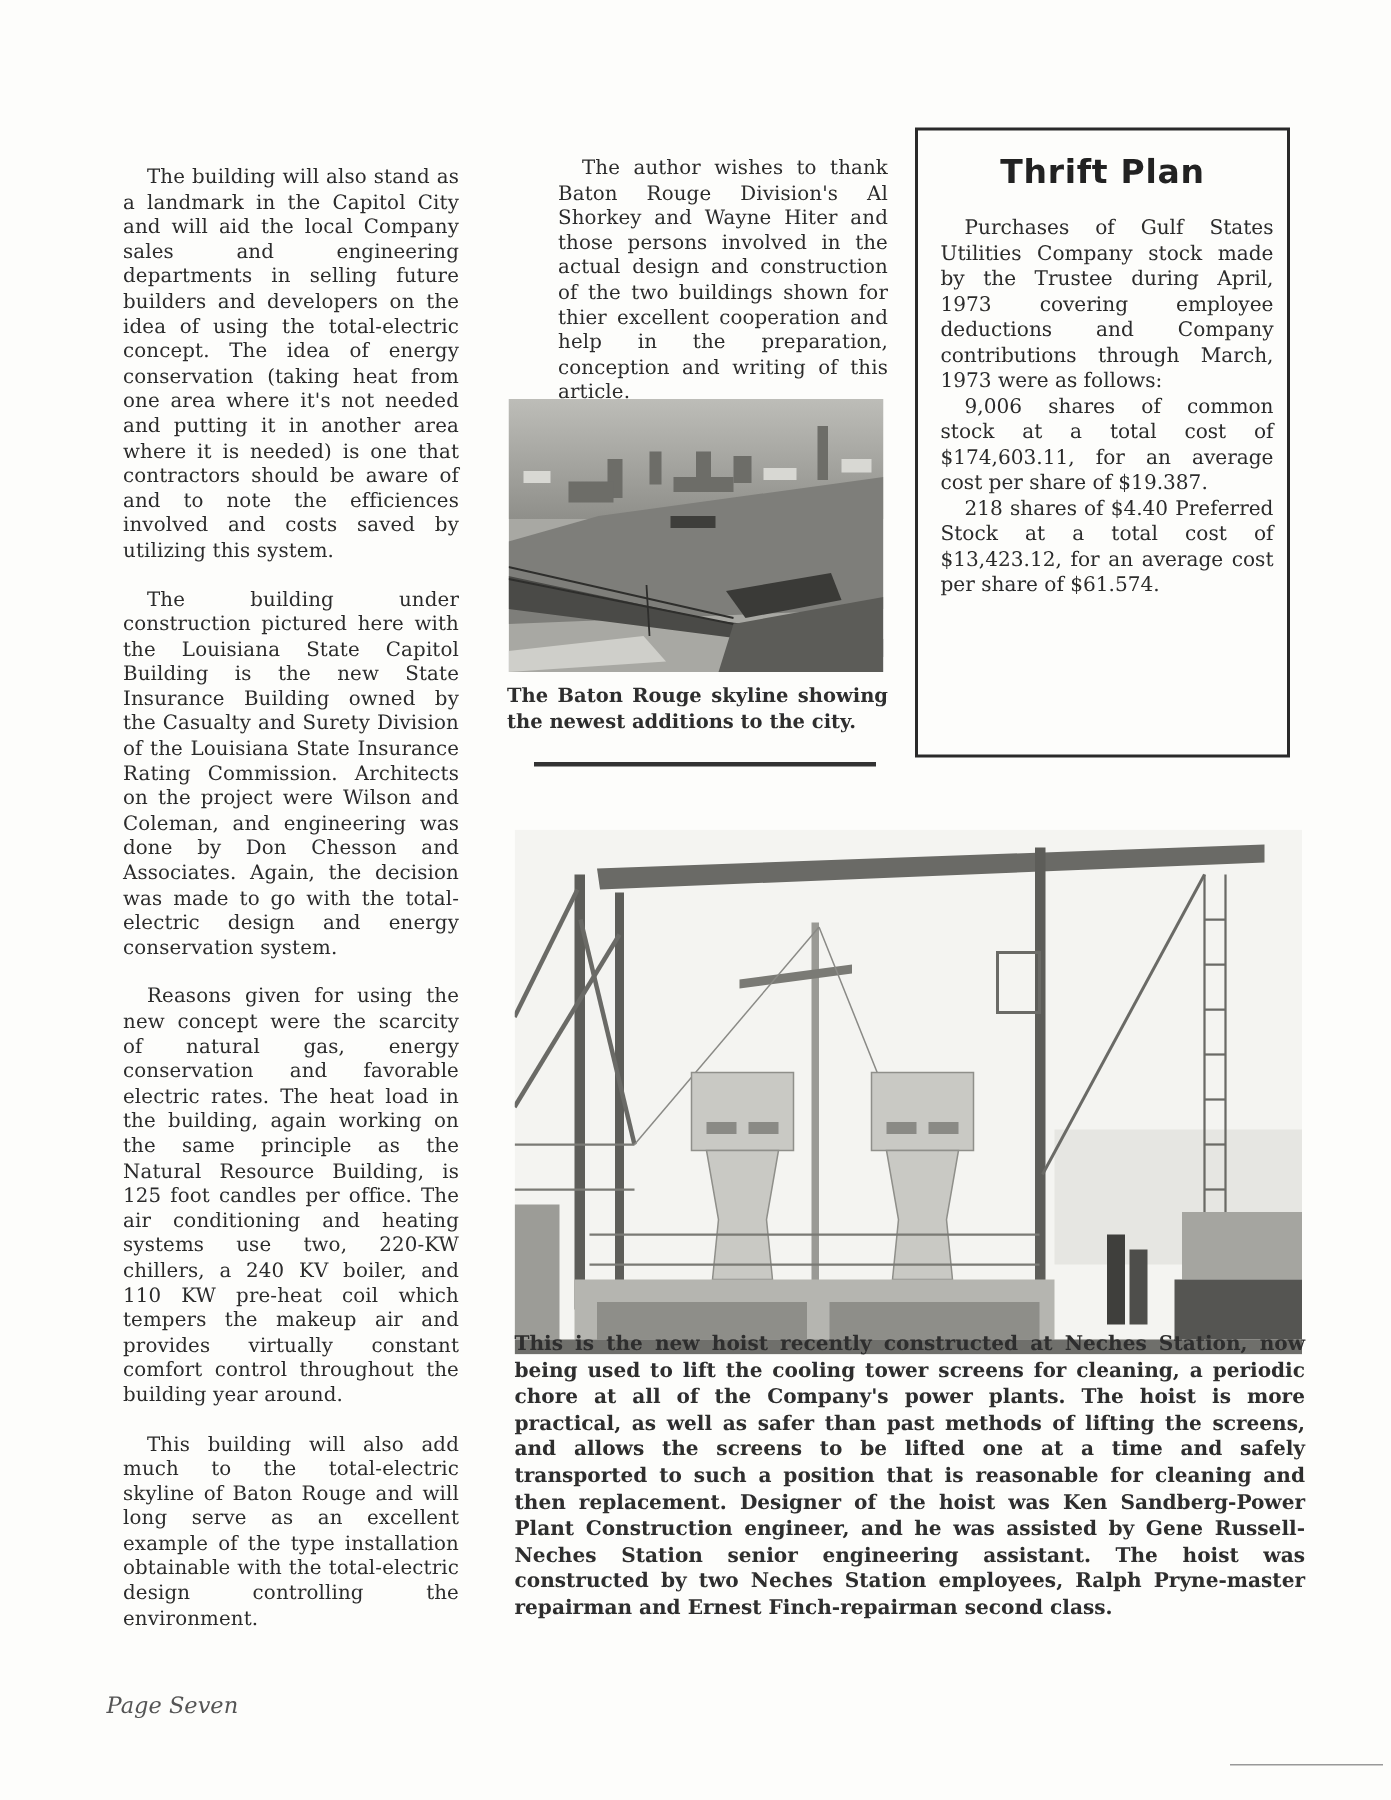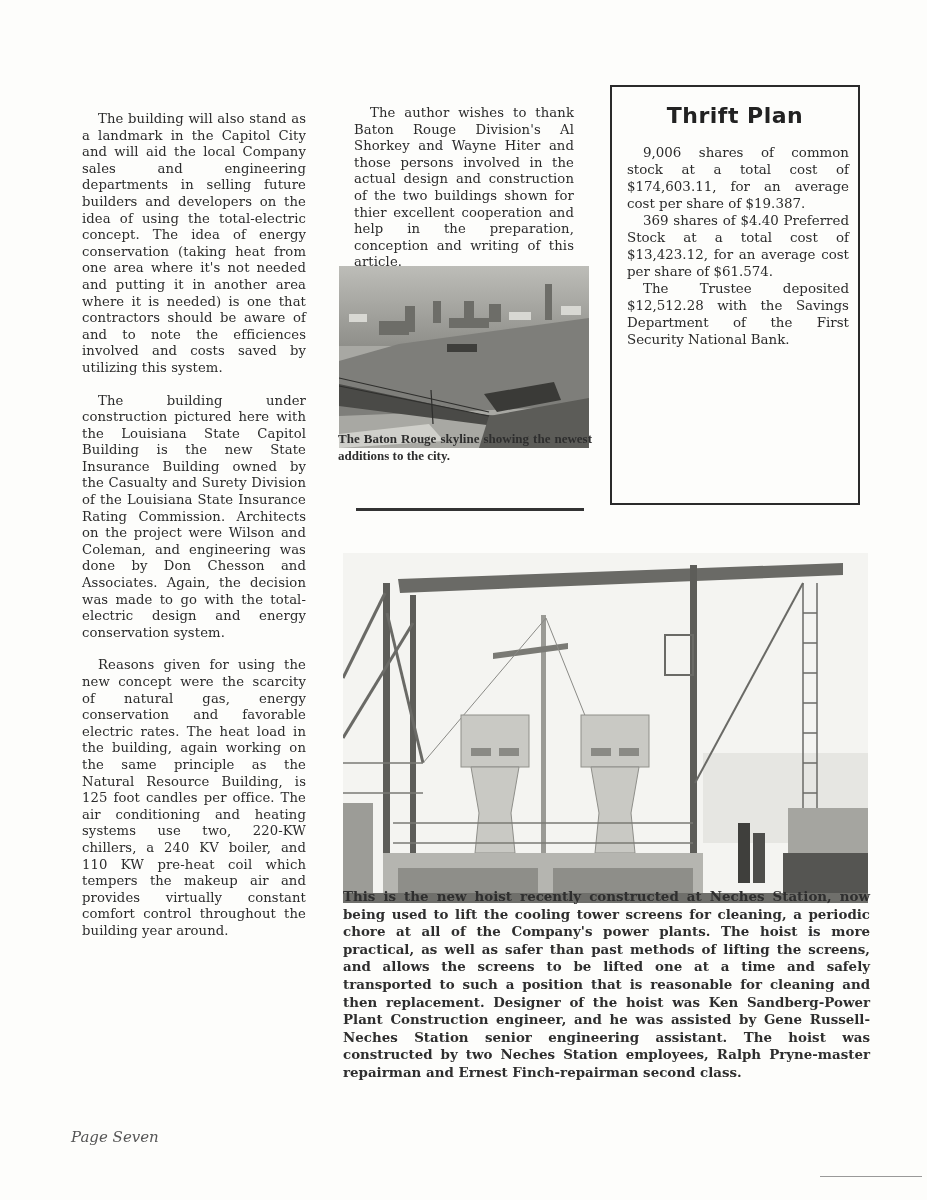--- a/index.html
+++ b/index.html
@@ -11,30 +11,30 @@
   }
   .col-text {
     position: absolute;
     font-size: 13.2px;
     line-height: 16.6px;
     text-align: justify;
     letter-spacing: 0.1px;
   }
   .col-text p { margin: 16px; text-indent: 16px; }
   #col1 { left: 66px; top: 95px; width: 256px; }
-  #col2-text { left: 338px; top: 89px; width: 252px; }
+  #col2-text { left: 356px; top: 89px; width: 252px; }
   .photo {
     position: absolute; overflow: hidden;
   }
   #skyline-photo { left: 339px; top: 266px; width: 250px; height: 182px; }
   .caption {
     position: absolute; font-weight: bold; font-size: 13px; line-height: 17px;
     text-align: justify; color: #2e2e2e;
   }
-  #skyline-caption { left: 338px; top: 430px; width: 254px; font-family: Liberation Serif, serif; }
+  #skyline-caption { left: 338px; top: 456px; width: 254px; }
   #rule { position: absolute; left: 356px; top: 508px; width: 228px; height: 3px; background: #333; }
   #thrift-box {
     position: absolute; left: 610px; top: 85px; width: 250px; height: 420px;
     border: 2.5px solid #2a2a2a; box-sizing: border-box;
   }
   #thrift-title {
     text-align: center; font-family: "DejaVu Sans", "Liberation Sans", sans-serif;
     font-size: 22px; font-weight: bold; margin-top: 16px; letter-spacing: 0.5px; color: #222;
   }
   #thrift-body { position: absolute; left: 15px; top: 57px; width: 222px; font-size: 13.4px; line-height: 17px; text-align: justify; }
@@ -50,20 +50,21 @@
   #edge-line { position: absolute; left: 820px; top: 1176px; width: 102px; height: 1px; background: #999; }
   svg { display: block; }
 </style>
 </head>
 <body>
 
 <div id="col1" class="col-text">
   <p>The building will also stand as a landmark in the Capitol City and will aid the local Company sales and engineering departments in selling future builders and developers on the idea of using the total-electric concept. The idea of energy conservation (taking heat from one area where it's not needed and putting it in another area where it is needed) is one that contractors should be aware of and to note the efficiences involved and costs saved by utilizing this system.</p>
   <p>The building under construction pictured here with the Louisiana State Capitol Building is the new State Insurance Building owned by the Casualty and Surety Division of the Louisiana State Insurance Rating Commission. Architects on the project were Wilson and Coleman, and engineering was done by Don Chesson and Associates. Again, the decision was made to go with the total-electric design and energy conservation system.</p>
   <p>Reasons given for using the new concept were the scarcity of natural gas, energy conservation and favorable electric rates. The heat load in the building, again working on the same principle as the Natural Resource Building, is 125 foot candles per office. The air conditioning and heating systems use two, 220-KW chillers, a 240 KV boiler, and 110 KW pre-heat coil which tempers the makeup air and provides virtually constant comfort control throughout the building year around.</p>
+  <p>This building will also add much to the total-electric skyline of Baton Rouge and will long serve as an excellent example of the type installation obtainable with the total-electric design controlling the environment.</p>
 </div>
 
 <div id="col2-text" class="col-text">
   <p>The author wishes to thank Baton Rouge Division's Al Shorkey and Wayne Hiter and those persons involved in the actual design and construction of the two buildings shown for thier excellent cooperation and help in the preparation, conception and writing of this article.</p>
 </div>
 
 <div id="skyline-photo" class="photo" title="Aerial photo of Baton Rouge skyline with river and bridge">
   <svg width="250" height="182" viewBox="0 0 250 182">
     <defs>
       <linearGradient id="sky" x1="0" y1="0" x2="0" y2="1">
@@ -105,23 +106,23 @@
     <polygon points="0,168 90,158 105,175 0,182" fill="#cfcfca"></polygon>
   </svg>
 </div>
 
 <div id="skyline-caption" class="caption">The Baton Rouge skyline showing the newest additions to the city.</div>
 <div id="rule"></div>
 
 <div id="thrift-box">
   <div id="thrift-title">Thrift Plan</div>
   <div id="thrift-body">
+    <p>Purchases of Gulf States Utilities Company stock made by the Trustee during April, 1973 covering employee deductions and Company contributions through March, 1973 were as follows:</p>
     <p>9,006 shares of common stock at a total cost of $174,603.11, for an average cost per share of $19.387.</p>
-    <p>369 shares of $4.40 Preferred Stock at a total cost of $13,423.12, for an average cost per share of $61.574.</p>
-    <p>The Trustee deposited $12,512.28 with the Savings Department of the First Security National Bank.</p>
+    <p>218 shares of $4.40 Preferred Stock at a total cost of $13,423.12, for an average cost per share of $61.574.</p>
   </div>
 </div>
 
 <div id="hoist-photo" class="photo" title="New hoist structure at Neches Station over cooling tower screens">
   <svg width="525" height="350" viewBox="0 0 525 350">
     <rect width="525" height="350" fill="#f4f4f1"></rect>
 
     <rect x="360" y="200" width="165" height="90" fill="#e6e6e2"></rect>
 
     <polygon points="55,26 500,10 500,22 57,40" fill="#6a6a66"></polygon>

